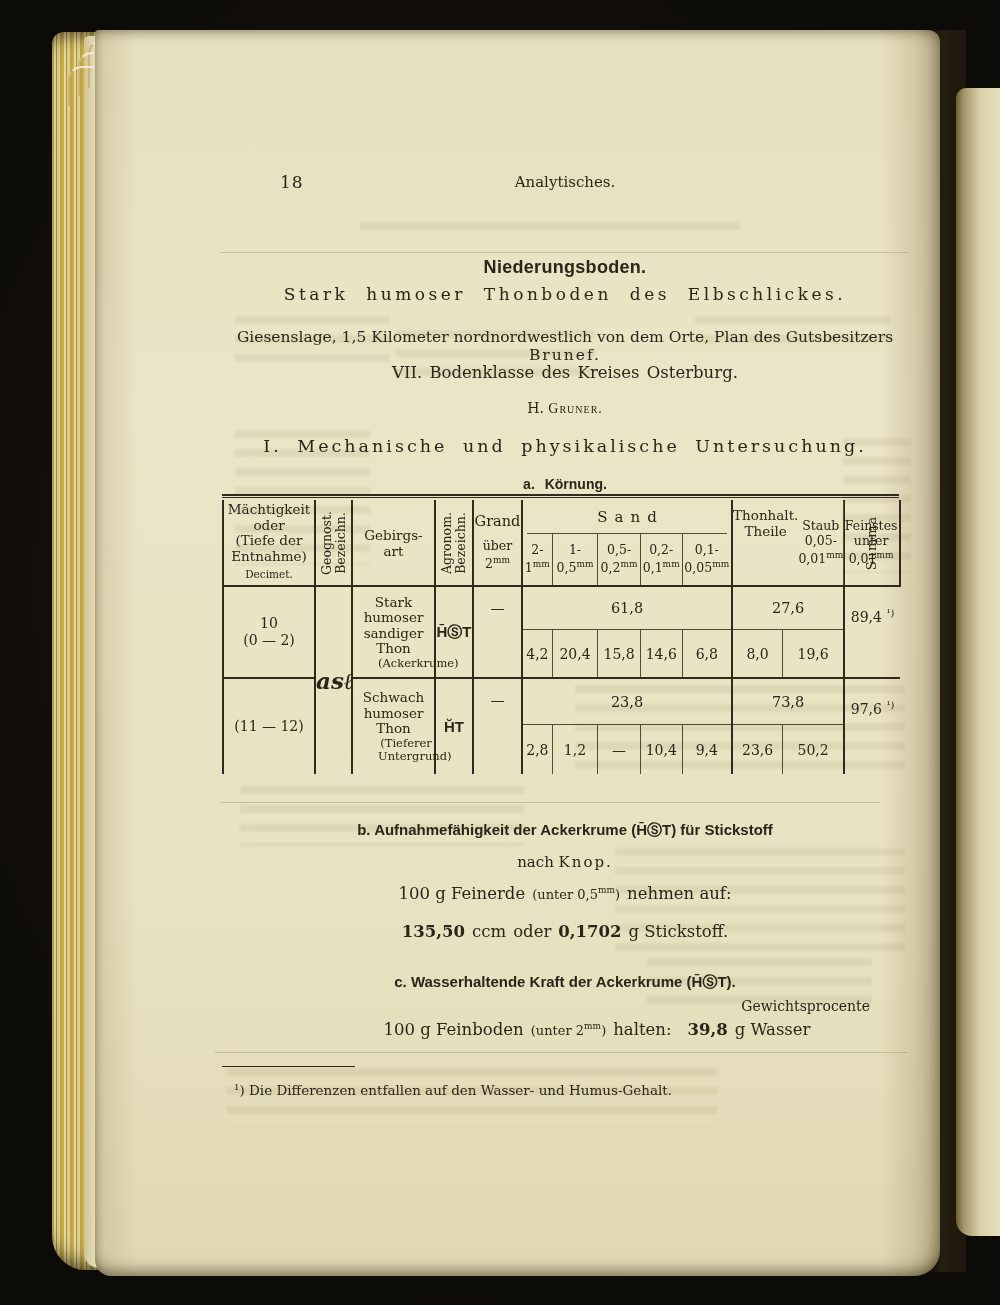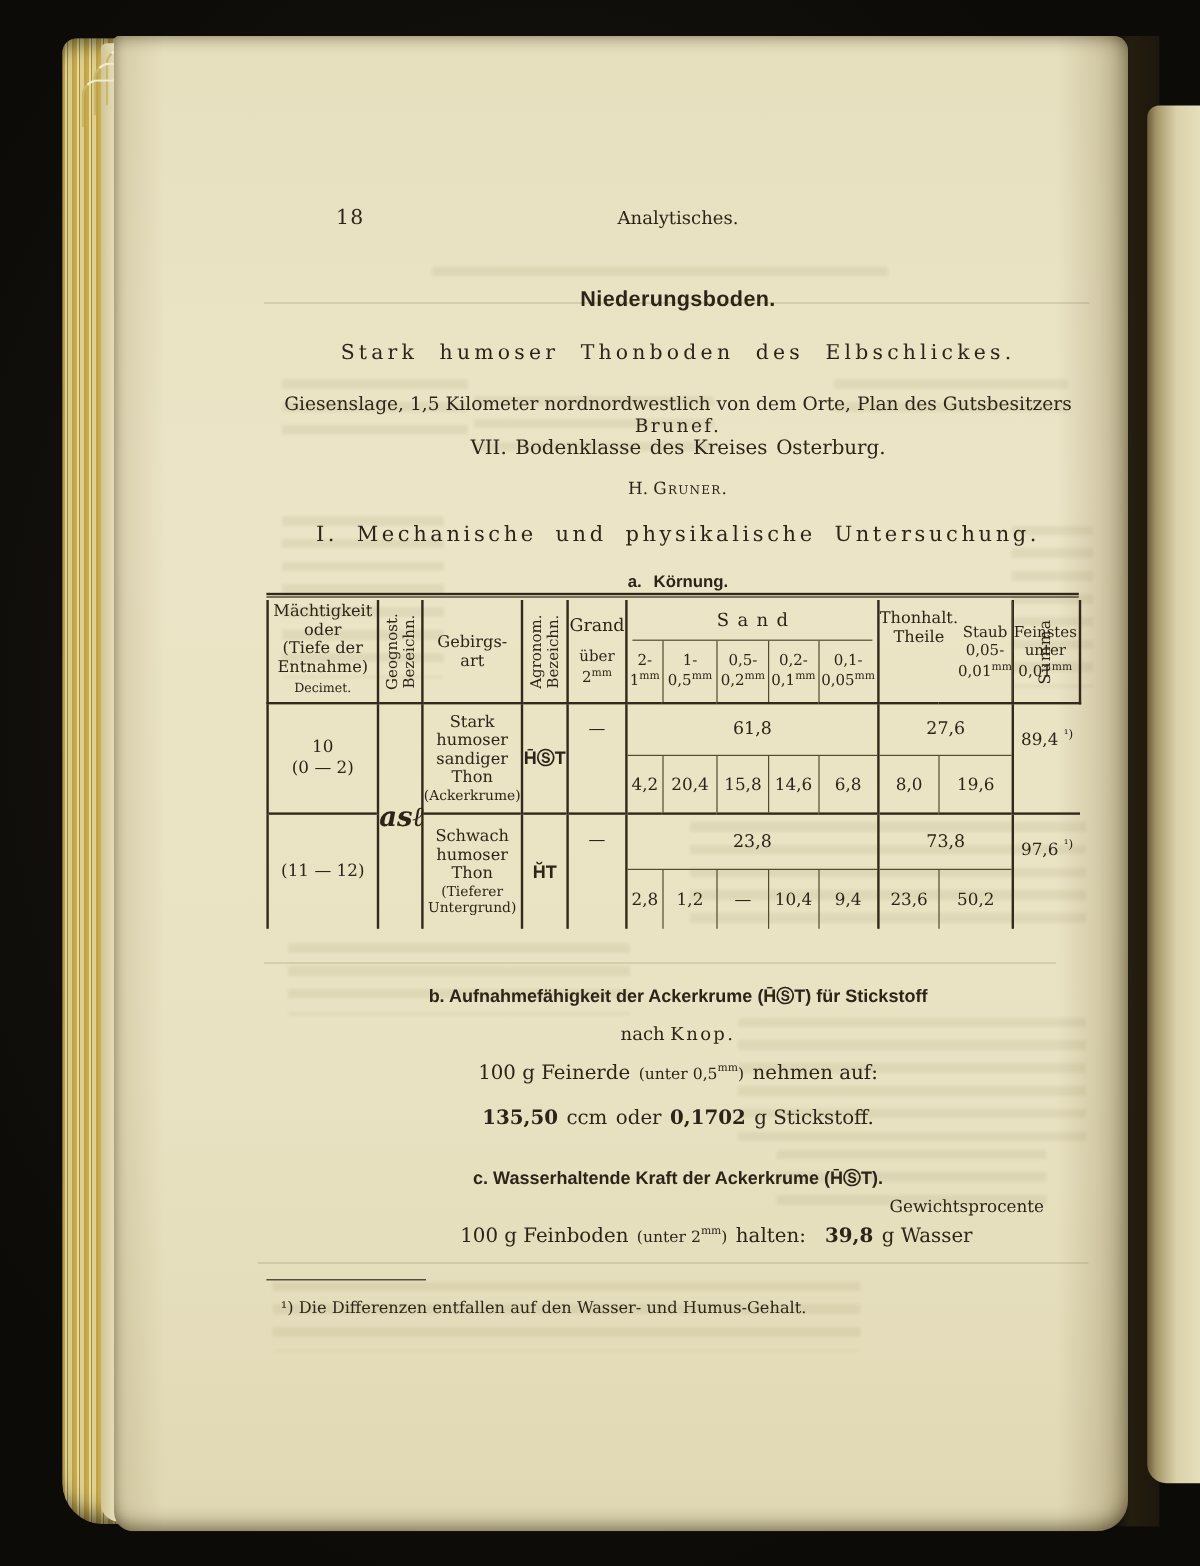--- a/index.html
+++ b/index.html
@@ -50,21 +50,21 @@
   .content{ position:absolute; left:127px; top:0; width:686px; height:100%; }
   .abs{ position:absolute; }
   .ctr{ width:100%; text-align:center; }
   .pagenum{ font-size:17px; letter-spacing:1px; }
   .runhead{ font-size:15px; }
   .h-main{ font-family:"Liberation Sans","DejaVu Sans",sans-serif; font-weight:bold; font-size:18px; letter-spacing:.3px;}
   .h-spread{ font-size:17px; letter-spacing:3.5px; word-spacing:9px; }
   .h-loc{ font-size:15.5px; }
   .h-klasse{ font-size:16.5px; word-spacing:2px; }
   .h-author{ font-size:14px; }
-  .smallcaps{ font-variant:small-caps; letter-spacing:1px; }
+  .smallcaps{ font-variant:small-caps; letter-spacing:1px;font-family:Liberation Serif, serif; }
   .h-sec1{ font-size:17.5px; letter-spacing:3px; word-spacing:7px; }
   .h-capA{ font-family:"Liberation Sans","DejaVu Sans",sans-serif; font-weight:bold; font-size:14px; word-spacing:6px;}
   .spaced-name{ letter-spacing:2px; }
 
   
   .dblrule{ position:absolute; top:464px; left:0px; width:677px; height:4px;
     border-top:2px solid var(--line); border-bottom:1px solid var(--line); }
   table.ktable{ position:absolute; top:470px; left:0px; width:677px;
     border-collapse:collapse; table-layout:fixed; }
   .ktable th, .ktable td{ font-weight:normal; vertical-align:middle; text-align:center;
@@ -96,21 +96,21 @@
   .thon-title{ height:24px; padding-top:6px; font-size:13.5px; }
   .thon-sub{ flex:1; display:flex; }
   .thon-sub > div{ display:flex; flex-direction:column; align-items:center; justify-content:center;
     font-size:12.5px; line-height:15px; }
   .thon-sub > div + div{ border-left:1px solid var(--line2); }
   .t1{flex:0 0 44.6%;} .t2{flex:0 0 55.4%;}
   .cell-depth div{ line-height:17px; font-size:14px; }
   .cell-depth div:empty{ display:none; }
   .asl{ font-size:23px; font-weight:bold; font-style:italic; }
   .cell-rock div{ line-height:15.5px; font-size:13.5px; }
-  .cell-rock .sm{ font-size:11.5px; line-height:13px; }
+  .cell-rock .sm{ font-size:11.5px; line-height:13px;padding-left:25px; }
   .cell-rock div:empty{ display:none; }
   .agro{ font-family:"Liberation Sans","DejaVu Sans",sans-serif; font-weight:bold; font-size:15px; }
   td.grand-cell{ vertical-align:top; padding-top:13px; font-size:14px; }
   td.summa-cell{ vertical-align:top; padding-top:20px; font-size:14px; }
   .fnsup{ font-size:10px; vertical-align:super; }
   .grp{ display:flex; flex-direction:column; height:100%; }
   .grp-sum{ display:flex; align-items:center; justify-content:center; font-size:14.5px; }
   tr.r1 .grp-sum{ height:42px; } tr.r2 .grp-sum{ height:45px; }
   .grp-rule{ border-bottom:1.5px solid var(--line2); }
   .grp-vals{ flex:1; display:flex; }
@@ -156,21 +156,21 @@
     <div class="bleed" style="left:132px;top:1038px;width:490px;height:58px"></div>
     <div class="show-rule" style="left:125px;top:222px;width:688px"></div>
     <div class="show-rule" style="left:125px;top:772px;width:660px"></div>
     <div class="show-rule" style="left:120px;top:1022px;width:692px"></div>
 
     <div class="content">
 
       <div class="abs pagenum" style="left:58px;top:142px">18</div>
       <div class="abs ctr runhead" style="top:143px">Analytisches.</div>
 
-      <div class="abs ctr h-main" style="top:209px">Niederungsboden.</div>
+      <div class="abs ctr h-main" style="top:227px">Niederungsboden.</div>
       <div class="abs ctr h-spread" style="top:254px">Stark humoser Thonboden des Elbschlickes.</div>
       <div class="abs ctr h-loc" style="top:298px"><span>Giesenslage, 1,5 Kilometer nordnordwestlich von dem Orte, Plan des Gutsbesitzers </span><span class="spaced-name">Brunef.</span></div>
       <div class="abs ctr h-klasse" style="top:333px">VII. Bodenklasse des Kreises Osterburg.</div>
       <div class="abs ctr h-author" style="top:370px"><span>H. </span><span class="smallcaps">Gruner.</span></div>
 
       <div class="abs ctr h-sec1" style="top:406px">I. Mechanische und physikalische Untersuchung.</div>
       <div class="abs ctr h-capA" style="top:446px">a.  Körnung.</div>
 
       <div class="dblrule"></div>
 

